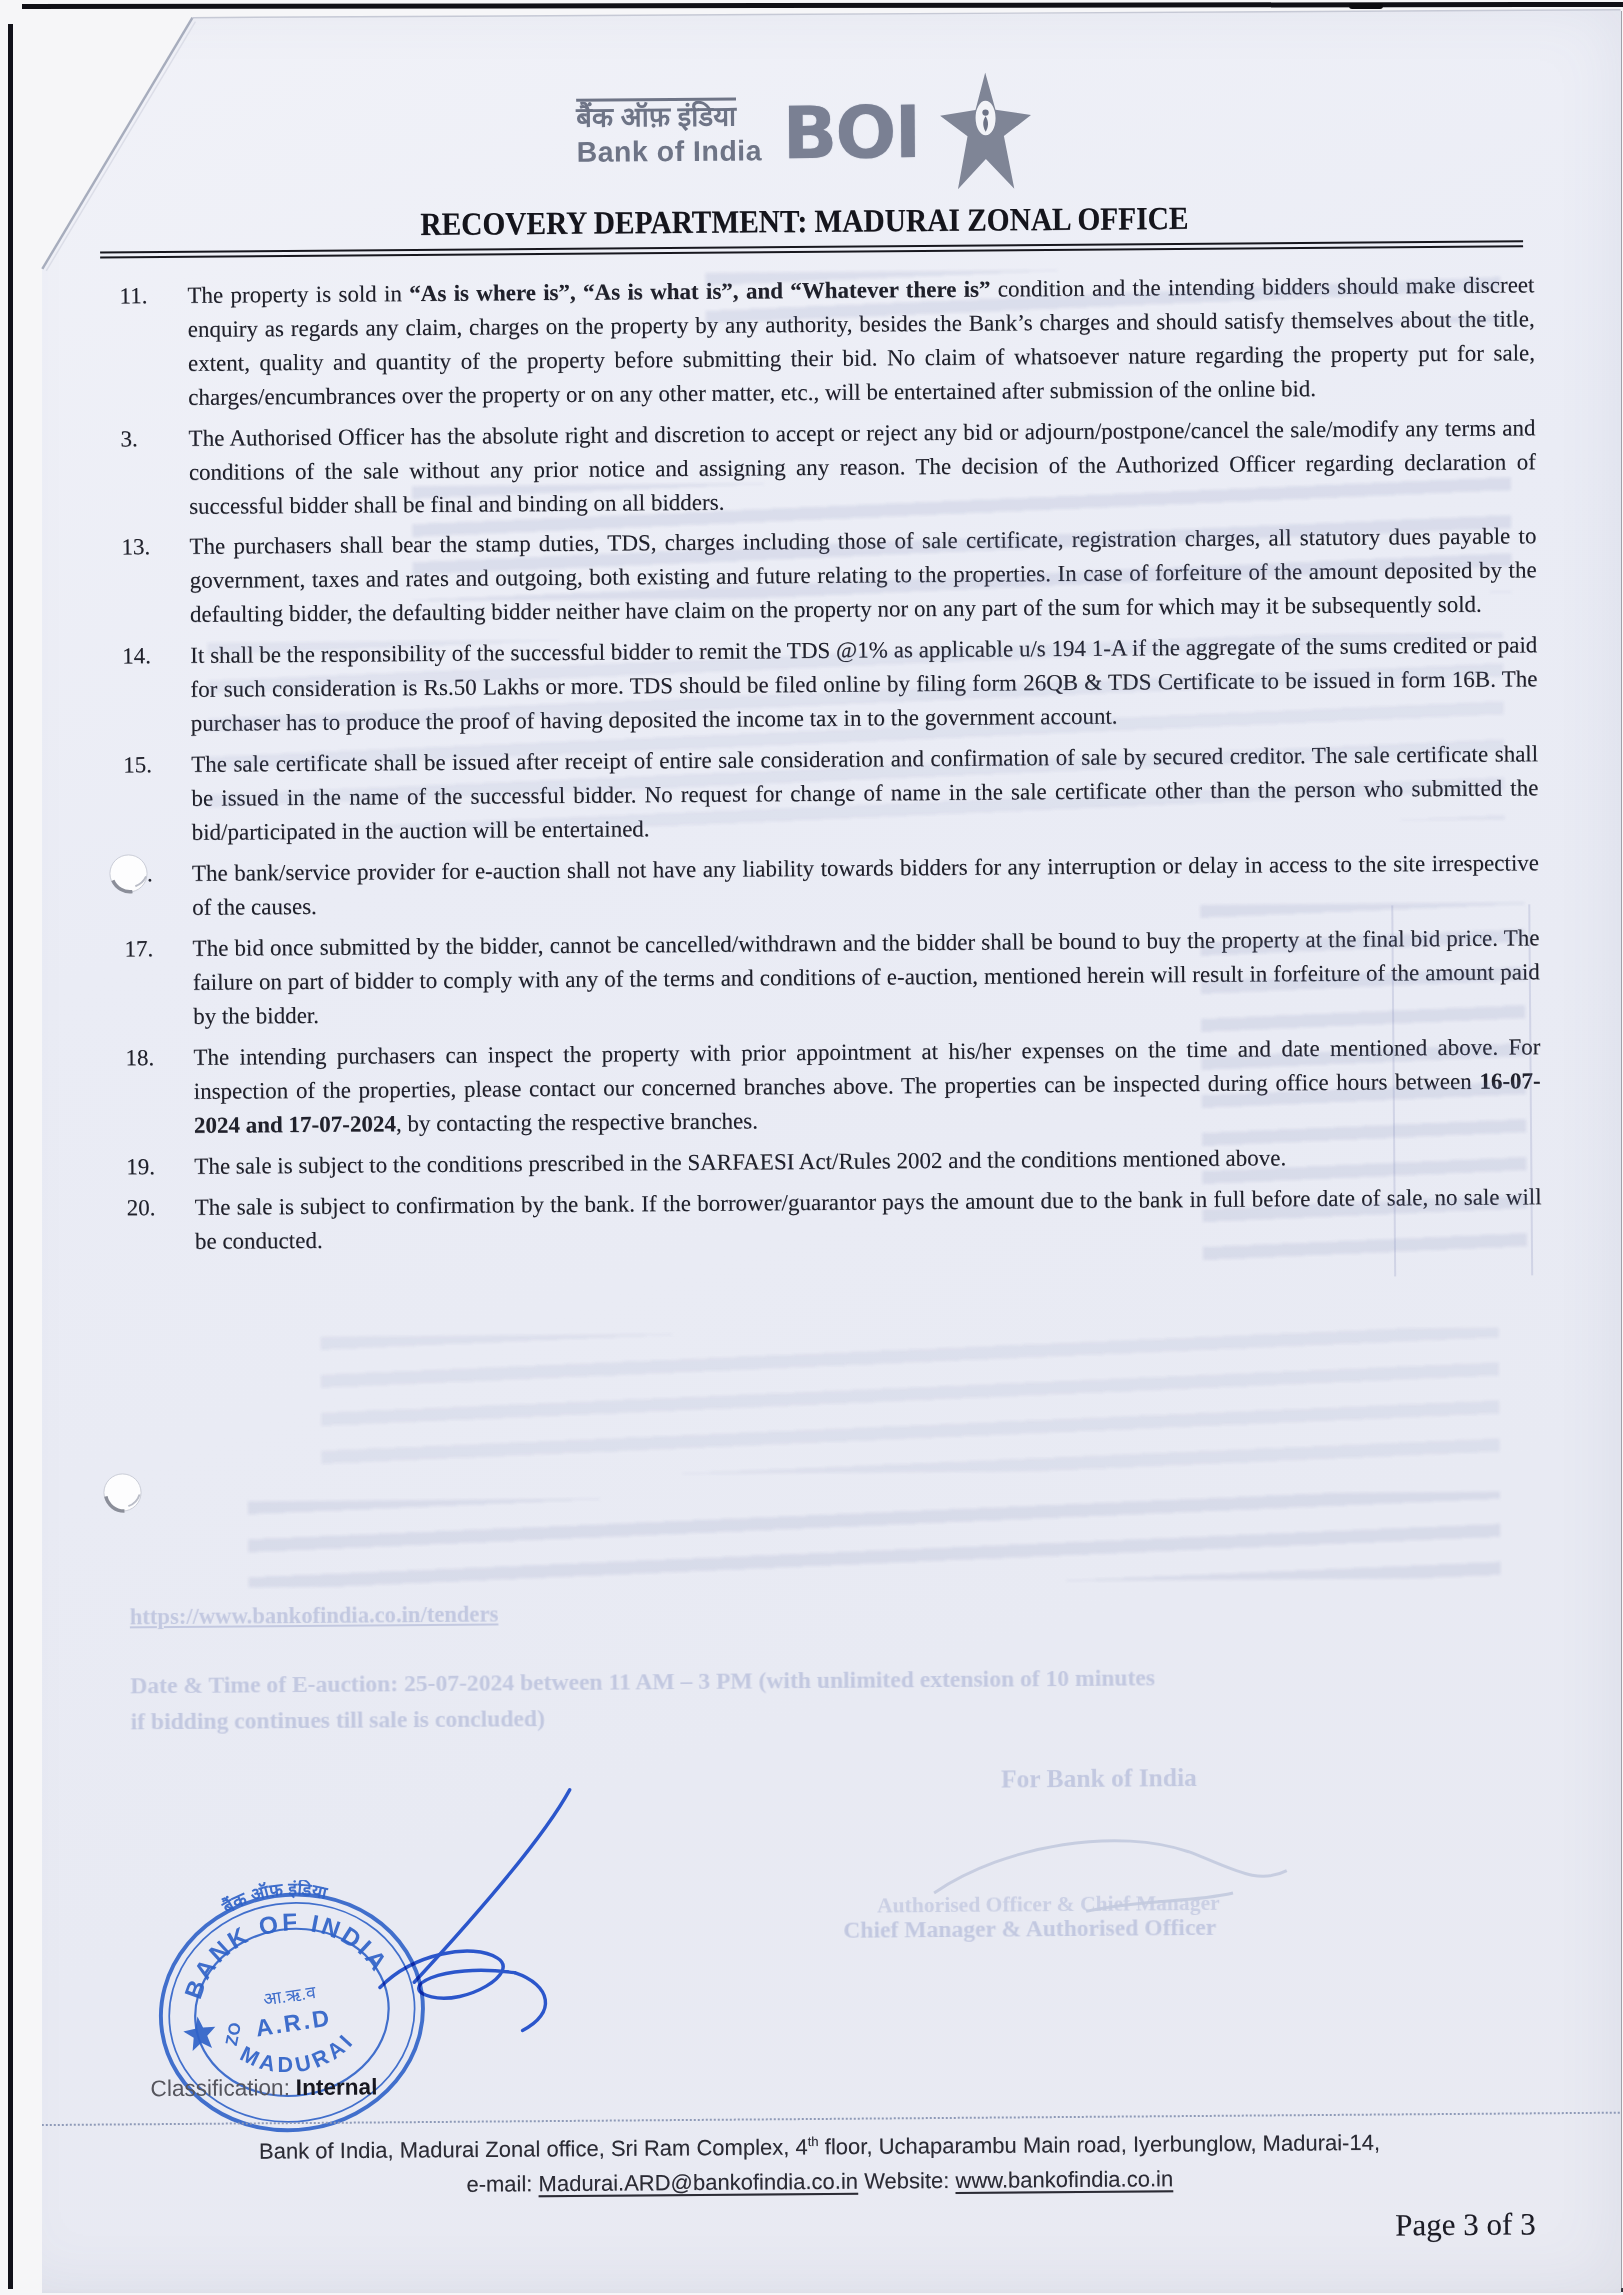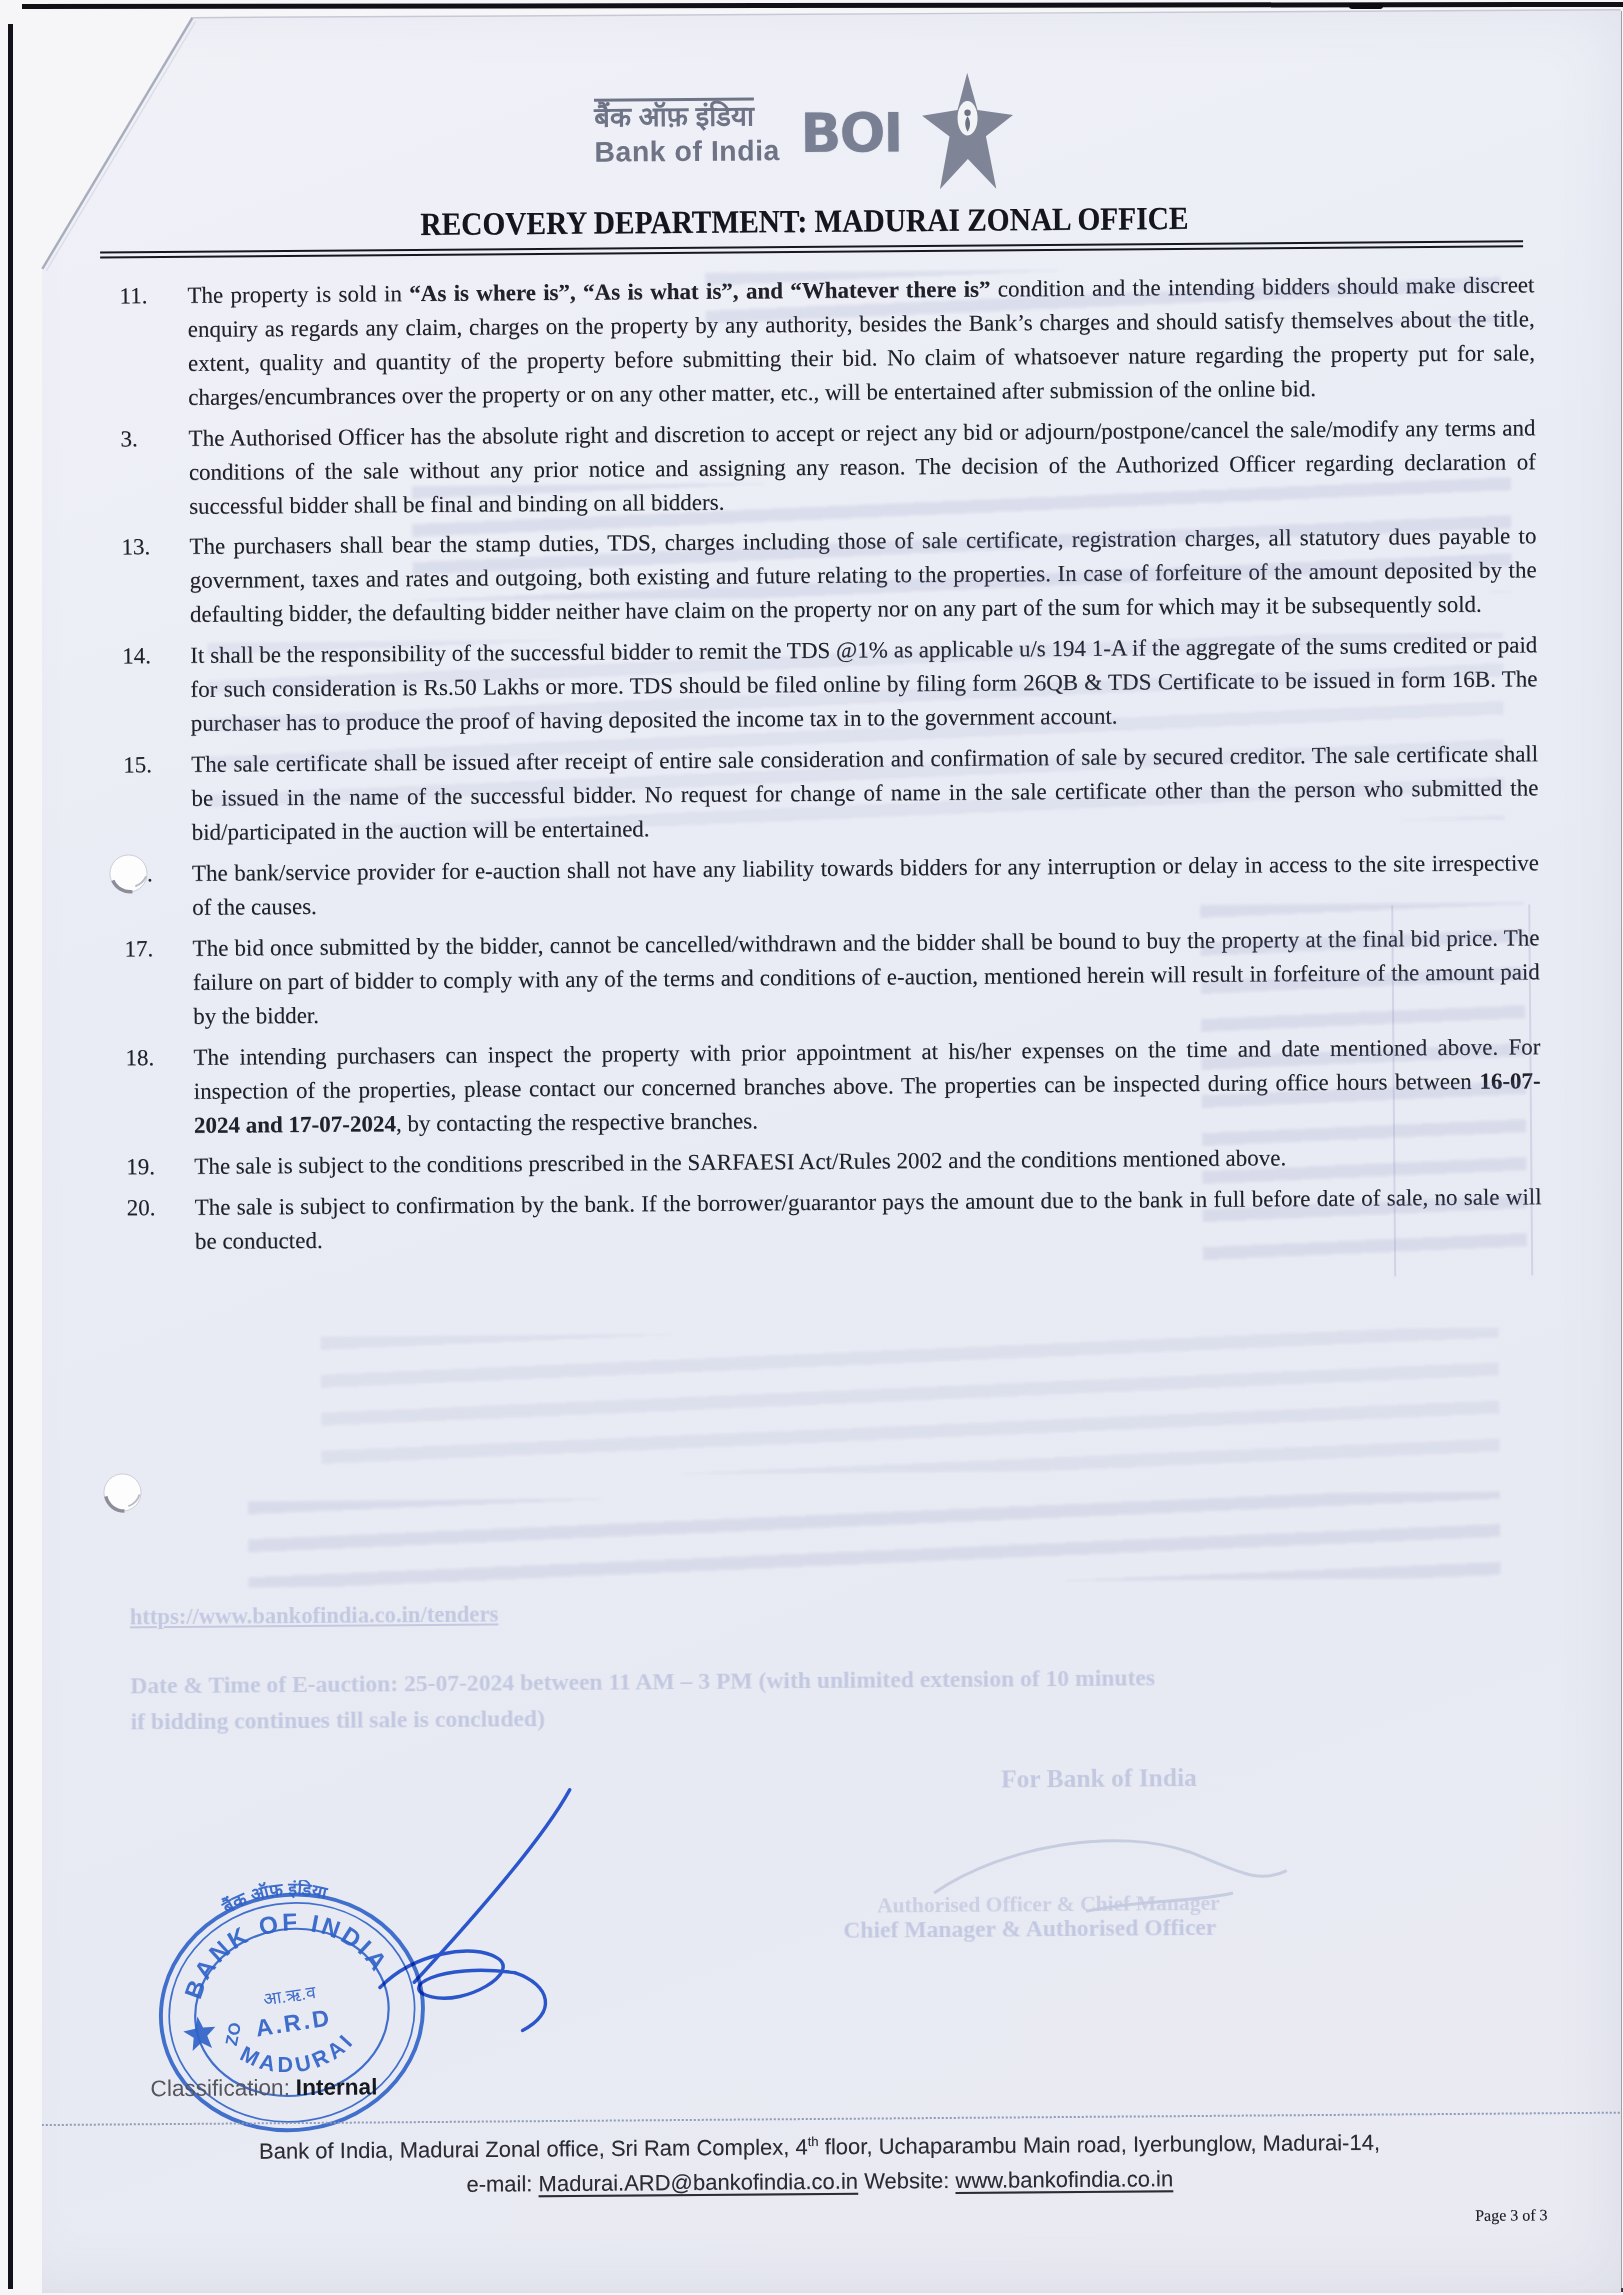--- a/index.html
+++ b/index.html
@@ -25,21 +25,21 @@
   .fold-svg{position:absolute;left:0;top:0;pointer-events:none;}
 
   
   .content{position:absolute;inset:0;transform:rotate(-0.45deg);transform-origin:810px 1129px;}
 
   
   .logo-row{margin-top:74px;display:flex;justify-content:center;align-items:center;gap:20.6px;}
   .logo-textstack{text-align:left;color:#6e7486;font-family:"Liberation Sans",sans-serif;font-weight:bold;line-height:1.25;}
   .logo-hindi{font-size:27.5px;text-decoration:overline;text-decoration-thickness:2.5px;}
   .logo-english{font-size:28.5px;letter-spacing:0.5px;}
-  .logo-boi{font-family:"DejaVu Sans",sans-serif;font-weight:800;font-size:54px;line-height:.85;color:#7a8093;letter-spacing:-2px;text-shadow:0 0 1px rgba(110,116,140,.5);}
+  .logo-boi{font-family:"DejaVu Sans",sans-serif;font-weight:800;font-size:72px;line-height:.85;color:#7a8093;letter-spacing:-2px;text-shadow:0 0 1px rgba(110,116,140,.5);}
   .doc-title{margin-top:10.8px;text-align:center;font-weight:bold;font-size:29.4px;color:#15151c;transform:scaleY(1.1);letter-spacing:0px;text-shadow:0.2px 0.2px 0.5px rgba(20,20,30,.4);}
   .rule{margin:7.9px 93px 0 107px;border-top:2.9px solid #17171e;}
   .rule::after{content:"";display:block;height:0;border-top:2px solid #17171e;margin-top:3.4px;}
 
   
   .terms{margin:20.6px 82px 0 126px;}
   .item{display:flex;margin-bottom:6.9px;}
   .num{flex:none;width:68px;font-size:23px;line-height:34px;color:#20212b;}
   .txt{flex:1;font-size:23px;line-height:34px;color:#20212b;text-align:justify;}
   .txt, .num{text-shadow:0.3px 0.3px 0.5px rgba(28,30,44,.32);}
@@ -59,21 +59,21 @@
 
   
   .classification{position:absolute;left:143px;top:2071px;font-family:"Liberation Sans",sans-serif;font-size:22.6px;color:#55555d;}
   .classification .val{color:#17171f;font-weight:bold;margin-left:5.9px;margin-top:36px;}
   .dotted{position:absolute;left:13.7px;right:6.9px;top:2118px;border-top:2.5px dotted #8e9ab8;}
   .footer-line{position:absolute;left:0;right:0;text-align:center;font-family:"Liberation Sans",sans-serif;font-size:22px;color:#2b2b34;text-shadow:0.2px 0.2px 0.4px rgba(40,40,55,.3);}
   .f1{top:2134px;}
   .f2{top:2169px;}
   .f2 .link{text-decoration:underline;text-underline-offset:4.4px;text-decoration-thickness:1.5px;}
   sup{font-size:60%;}
-  .page-num{position:absolute;right:84px;top:2212px;font-size:16px;color:#1c1c25;text-shadow:0.2px 0.2px 0.5px rgba(28,30,44,.35);}
+  .page-num{position:absolute;right:96px;top:2212px;font-size:31px;color:#1c1c25;text-shadow:0.2px 0.2px 0.5px rgba(28,30,44,.35);}
 
   .punch{position:absolute;}
 </style>
 </head>
 <body>
 
 <div class="edge-top"></div>
 <div class="edge-left"></div>
 <div class="edge-bottom"></div>
 <div class="edge-right"></div>

